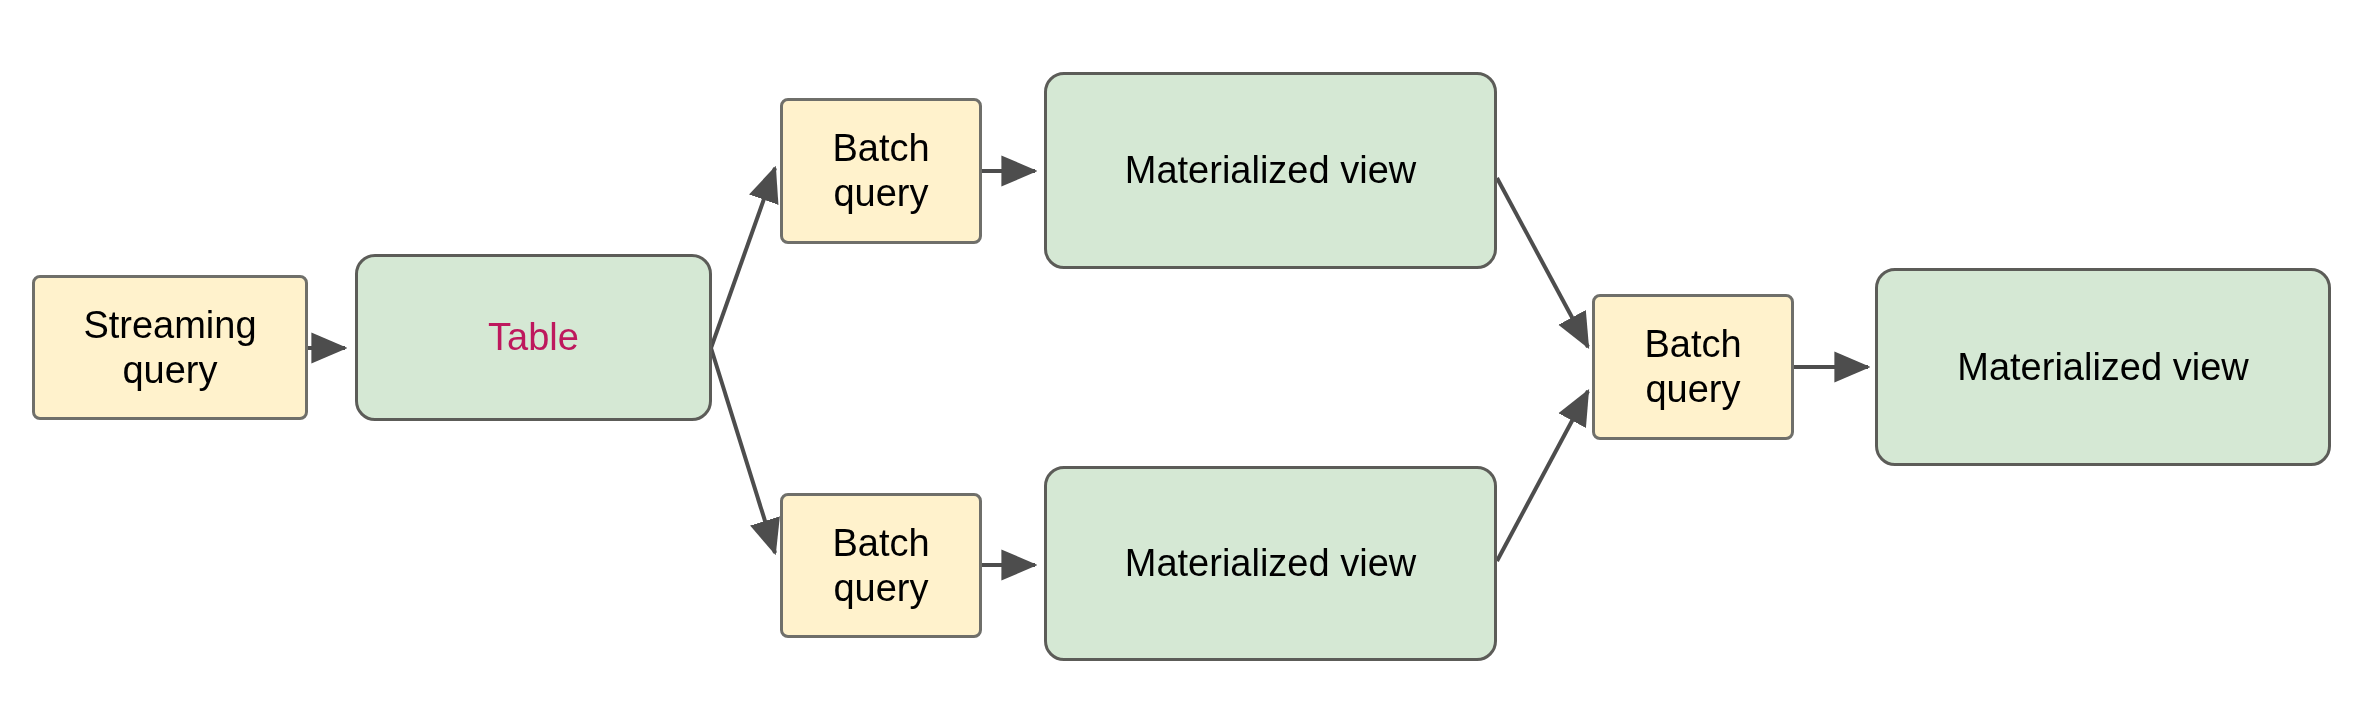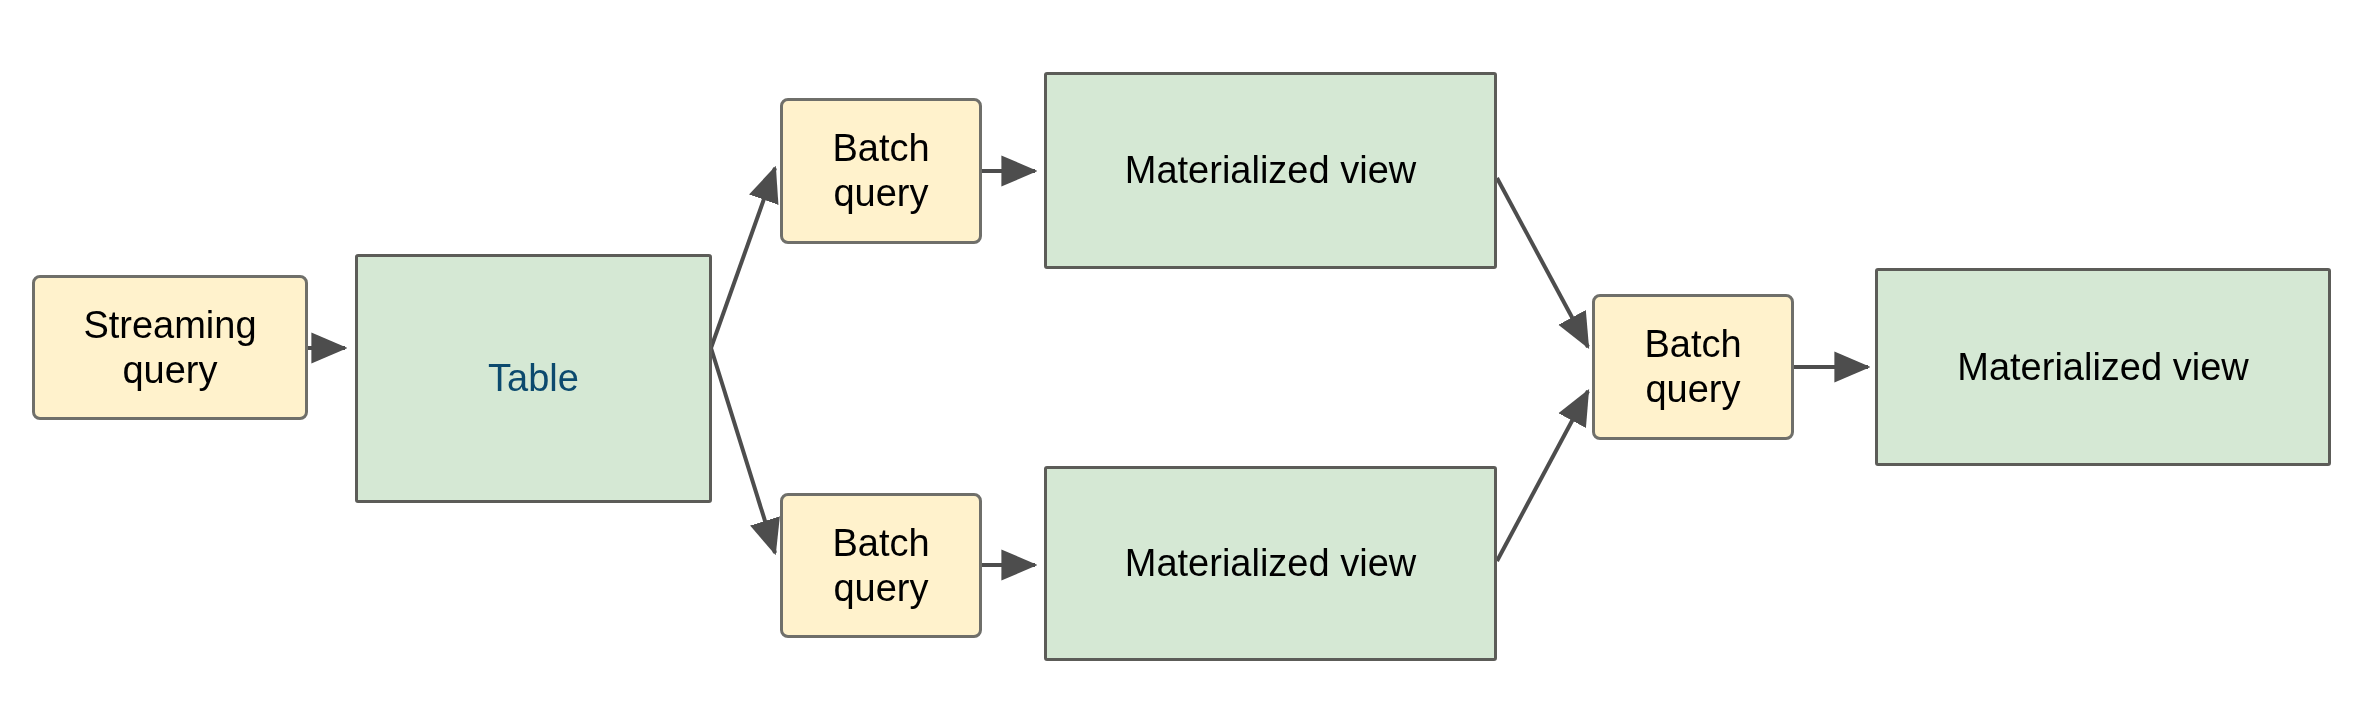--- a/index.html
+++ b/index.html
@@ -40,21 +40,21 @@
     z-index: 2;
   }
   .node.process {
     background: #fff2cc;
     border: 3px solid #6f6f6a;
     border-radius: 8px;
   }
   .node.store {
     background: #d5e8d4;
     border: 3px solid #5c5c58;
-    border-radius: 3px;
+    border-radius: 20px;
   }
   .node-label {
     display: block;
     width: 100%;
     padding: 0 6px;
     box-sizing: border-box;
   }
 </style>
 </head>
 <body>
@@ -99,21 +99,21 @@
     <g>
       <line x1="1794" y1="367" x2="1868" y2="367" stroke="#4d4d4d" stroke-width="4" marker-end="url(#arrowhead)"></line>
     </g>
   </svg>
 
   <div class="node process" id="n-streaming-query" style="left: 32px; top: 275px; width: 276px; height: 145px; background: rgb(255, 242, 204); border-color: rgb(111, 111, 106); color: rgb(0, 0, 0);">
     <span class="node-label">Streaming
 query</span>
   </div>
 
-  <div class="node store" id="n-table" style="left: 355px; top: 254px; width: 357px; height: 249px; background: rgb(213, 232, 212); border-color: rgb(92, 92, 88); color: #0c4a6e;">
+  <div class="node store" id="n-table" style="left: 355px; top: 254px; width: 357px; height: 167px; background: rgb(213, 232, 212); border-color: rgb(92, 92, 88); color: #be185d;">
     <span class="node-label">Table</span>
   </div>
 
   <div class="node process" id="n-batch-query-top" style="left: 780px; top: 98px; width: 202px; height: 146px; background: rgb(255, 242, 204); border-color: rgb(111, 111, 106); color: rgb(0, 0, 0);">
     <span class="node-label">Batch
 query</span>
   </div>
 
   <div class="node store" id="n-materialized-view-top" style="left: 1044px; top: 72px; width: 453px; height: 197px; background: rgb(213, 232, 212); border-color: rgb(92, 92, 88); color: rgb(0, 0, 0);">
     <span class="node-label">Materialized view</span>

